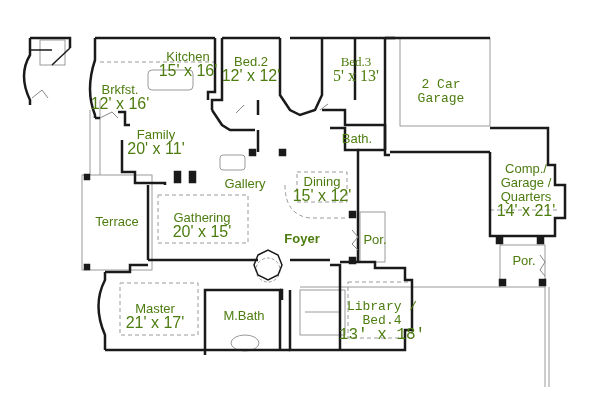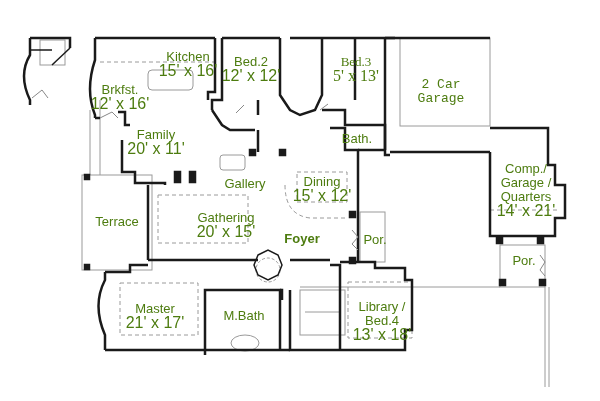--- a/index.html
+++ b/index.html
@@ -175,37 +175,37 @@
 </div>
 <div class="lbl" style="left:526px; top:155px;margin-top:7px;">
   <span class="name">Comp./</span>
   <span class="name">Garage /</span>
   <span class="name">Quarters</span>
   <span class="dim">14' x 21'</span>
 </div>
 <div class="lbl" style="left:117px; top:215px;">
   <span class="name">Terrace</span>
 </div>
-<div class="lbl" style="left:202px; top:211px;margin-left:24px;">
+<div class="lbl" style="left:202px; top:211px;">
   <span class="name">Gathering</span>
   <span class="dim">20' x 15'</span>
 </div>
 <div class="lbl" style="left:302px; top:232px;font-weight:bold;">
   <span class="name">Foyer</span>
 </div>
 <div class="lbl" style="left:375px; top:233px;">
   <span class="name">Por.</span>
 </div>
 <div class="lbl" style="left:524px; top:254px;">
   <span class="name">Por.</span>
 </div>
 <div class="lbl" style="left:155px; top:302px;">
   <span class="name">Master</span>
   <span class="dim">21' x 17'</span>
 </div>
 <div class="lbl" style="left:244px; top:309px;text-align:center;">
   <span class="name">M.Bath</span>
 </div>
-<div class="lbl" style="left:382px; top:300px;">
+<div class="lbl" style="left:382px; top:300px;font-family:Liberation Mono, monospace;">
   <span class="name">Library /</span>
   <span class="name">Bed.4</span>
   <span class="dim">13' x 18'</span>
 </div>
 
 </body></html>

